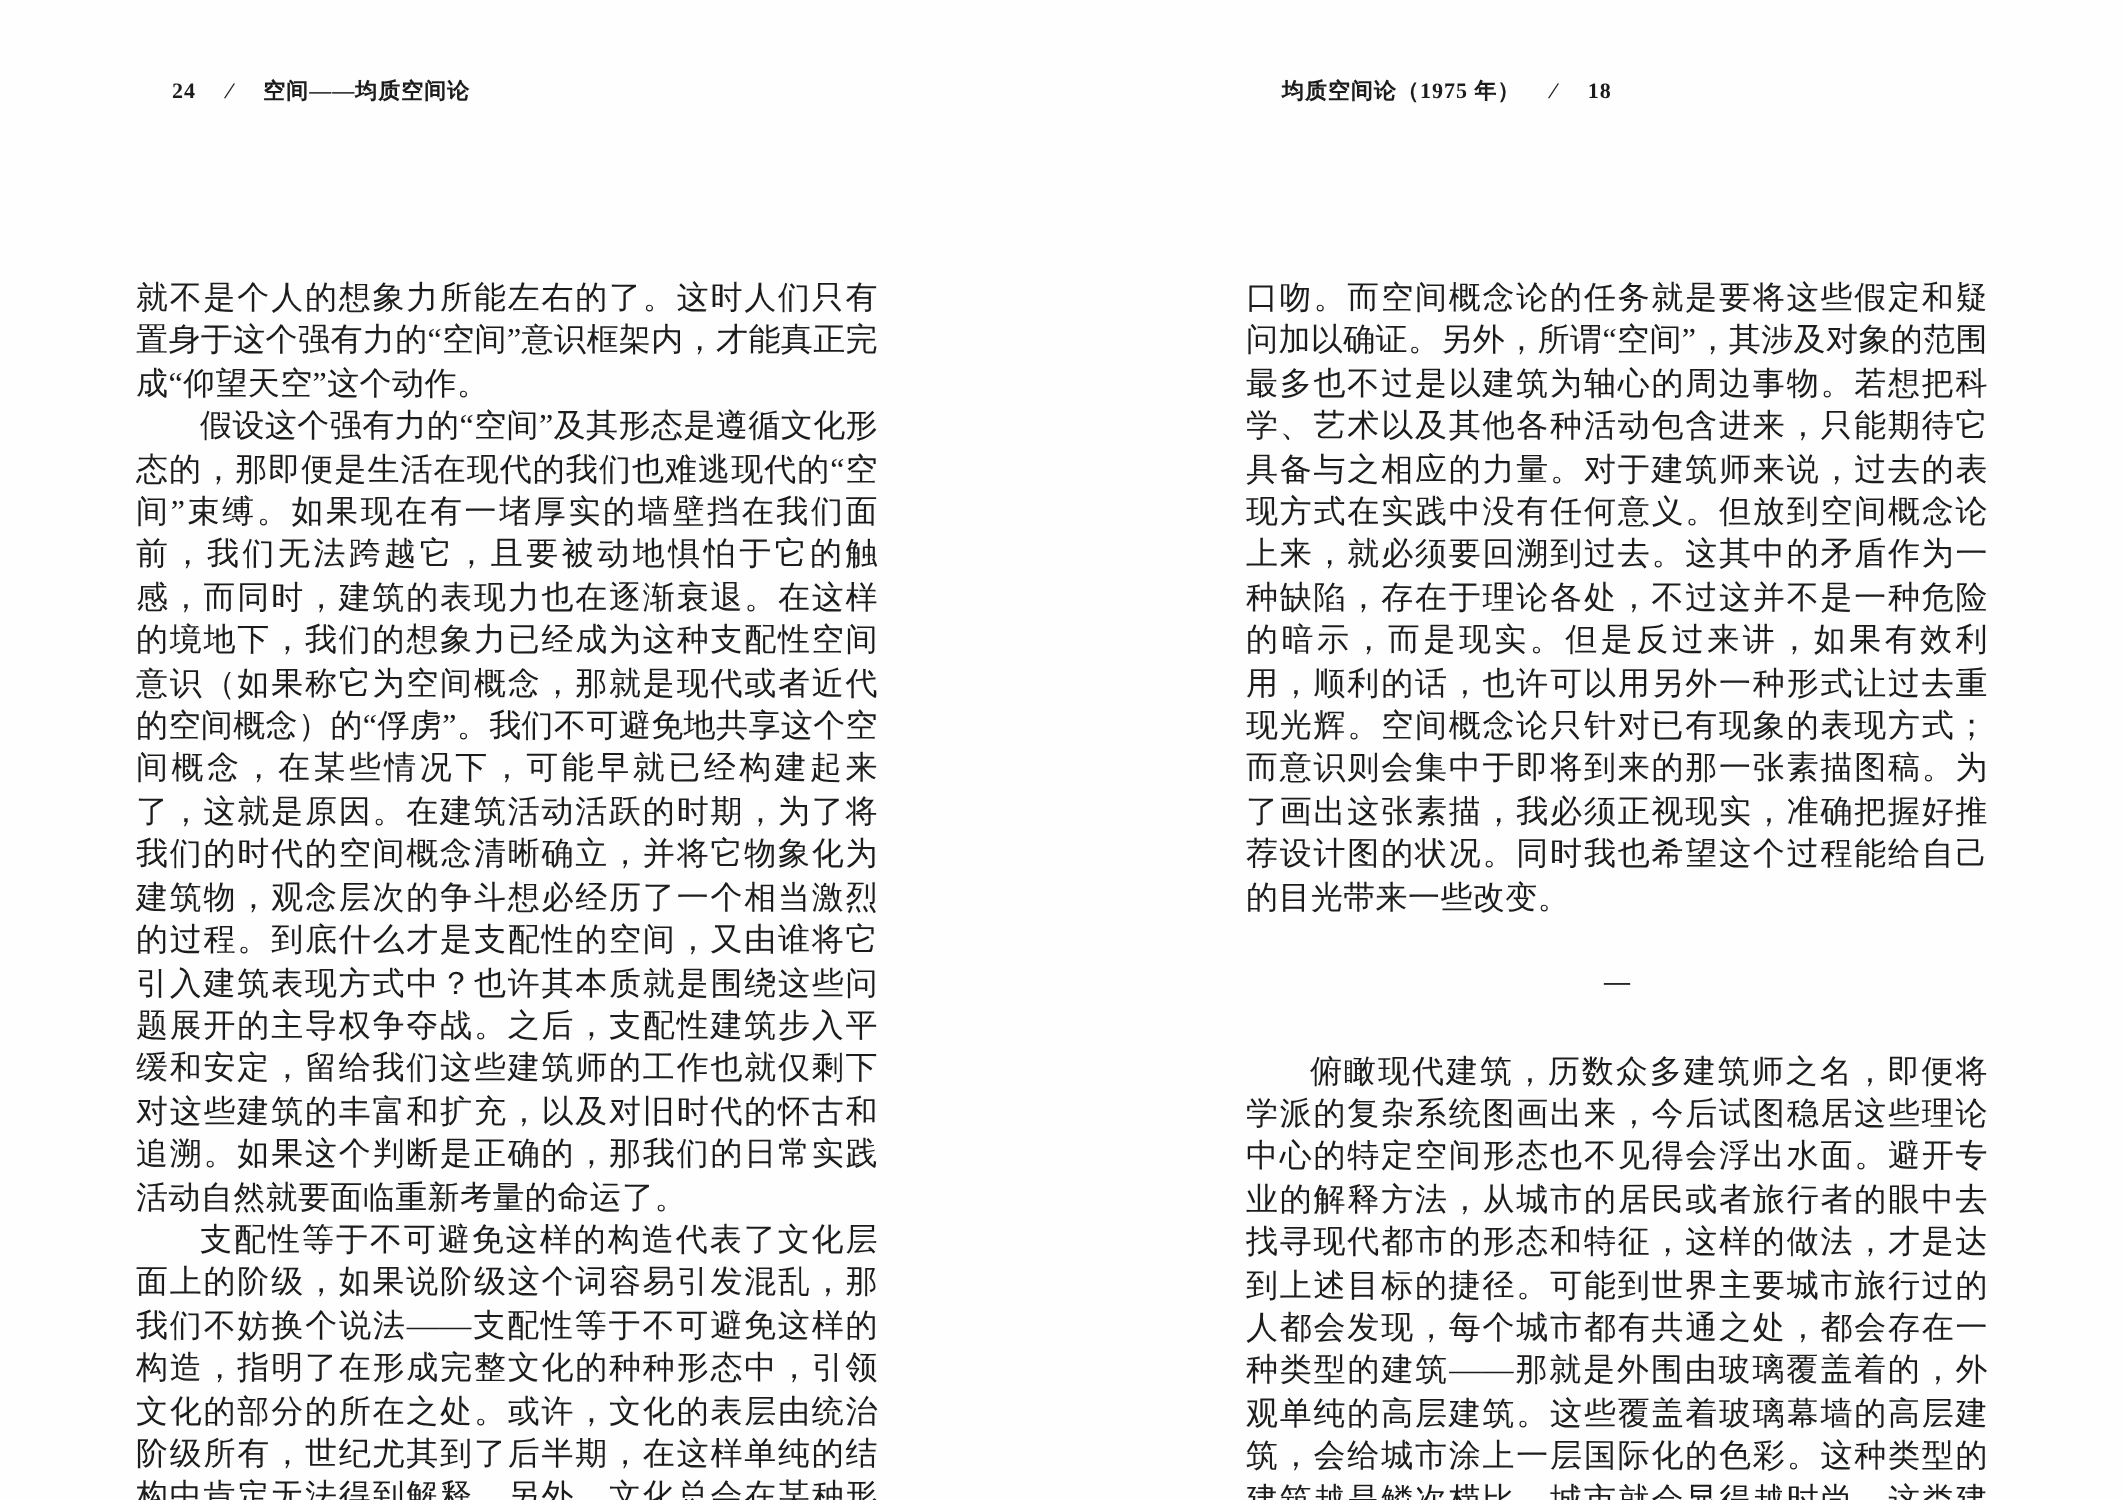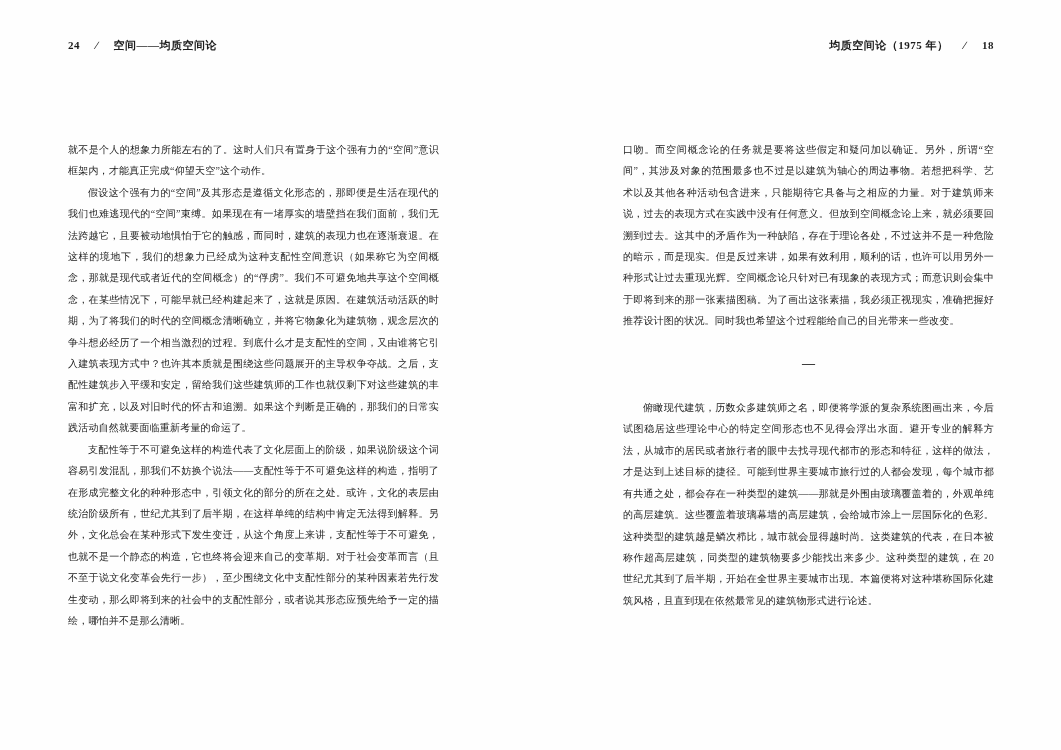--- a/index.html
+++ b/index.html
@@ -25,37 +25,38 @@
   .page.left  { left: 68px; }
   .page.right { left: 623px; }
 
   .running-header {
     display: flex;
     align-items: baseline;
     font-size: 11px;
     font-weight: bold;
     letter-spacing: 0.5px;
     white-space: nowrap;
+    margin-left: 18px;
   }
-  .page.right .running-header { justify-content: flex-end; }
+  .page.right .running-header { justify-content: flex-start; }
   .running-header .sep {
     margin: 0 15px;
     font-style: italic;
     transform: skewX(-8deg);
   }
 
   .page-body {
     position: absolute;
     top: 101px;
     left: 0;
     right: 0;
   }
   .page-body p {
     margin: 0;
-    font-size: 10px;
+    font-size: 16px;
     line-height: 21.4px;
     text-align: justify;
     letter-spacing: 0.2px;
   }
   .page-body p.indent { text-indent: 2em; }
 
   .section-divider {
     text-align: center;
     font-size: 13px;
     font-weight: bold;

